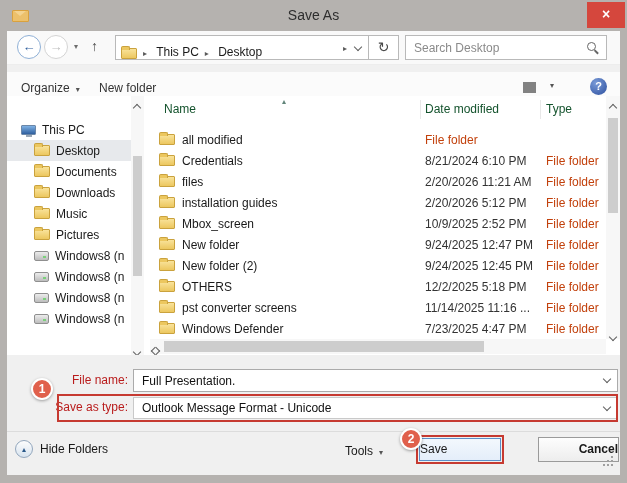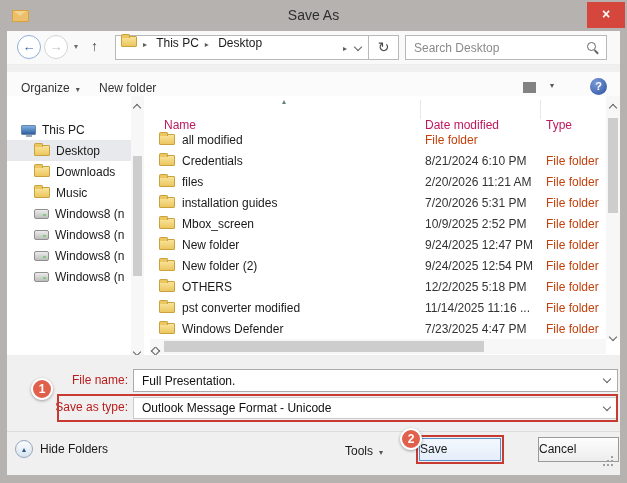--- a/index.html
+++ b/index.html
@@ -18,21 +18,21 @@
   
   .content { position:absolute; top:31px; left:7px; right:7px; bottom:8px; background:#f0f0f0; }
 
   
   .addr-row { position:absolute; top:0; left:0; right:0; height:34px; background:#f9f9f9; border-bottom:1px solid #ededed; }
   .nav-circle { position:absolute; top:4px; width:24px; height:24px; border-radius:50%; text-align:center; line-height:22px; font-size:13px; background:#fff; }
   .back-btn  { left:10px; color:#2f5f9e; border:1px solid #8fb0d6; }
   .fwd-btn   { left:37px; color:#bfbfbf; border:1px solid #d4d4d4; }
   .nav-dd    { position:absolute; left:67px; top:11px; font-size:8px; color:#6d6d6d; }
   .up-btn    { position:absolute; left:84px; top:7px; font-size:14px; color:#4a4a4a; }
-  .breadcrumb { position:absolute; left:108px; top:4px; width:254px; height:25px; background:#fff; border:1px solid #b9b9b9; display:flex; align-items:flex-start; padding:0 4px 0 5px; }
+  .breadcrumb { position:absolute; left:108px; top:4px; width:254px; height:25px; background:#fff; border:1px solid #b9b9b9; display:flex; align-items:flex-end; padding:0 4px 0 5px; }
   .bc-folder { flex:none; }
   .crumb-sep { font-size:8px; color:#5a5a5a; margin:0 6px; }
   .crumb { color:#1a1a1a; white-space:nowrap; }
   .bc-chev { margin-left:auto; }
   .refresh-btn { position:absolute; left:361px; top:4px; width:31px; height:25px; background:#fff; border:1px solid #b9b9b9; text-align:center; line-height:23px; font-size:14px; color:#4a4a4a; }
   .search-box { position:absolute; left:398px; top:4px; width:202px; height:25px; background:#fff; border:1px solid #b9b9b9; }
   .search-box input { width:100%; height:100%; border:none; outline:none; padding:0 24px 0 8px; font:inherit; color:#14532d; }
   .search-box input::placeholder { color:#8a8a8a; }
   .mag-icon { position:absolute; right:10px; top:6px; width:9px; height:9px; border:1.5px solid #666; border-radius:50%; }
   .mag-icon::after { content:''; position:absolute; width:5px; height:1.5px; background:#666; transform:rotate(45deg); right:-4px; bottom:-2px; }
@@ -74,21 +74,21 @@
   .side-scroll { width:13px; position:relative; background:#f7f7f7; }
   .scroll-arrow { position:absolute; left:3px; width:7px; height:7px; }
   .chev { display:inline-block; width:6px; height:6px; border-right:1.2px solid #5f5f5f; border-bottom:1.2px solid #5f5f5f; }
   .chev-up   { transform:rotate(-135deg); }
   .chev-down { transform:rotate(45deg); }
   .chev-left { transform:rotate(135deg); }
   .chev-right{ transform:rotate(-45deg); }
   .side-thumb { position:absolute; left:2px; top:60px; width:9px; height:120px; background:#cdcdcd; }
 
   .list { flex:1; position:relative; }
-  .col-head { position:absolute; top:16px; height:27px; color:#be185d; line-height:27px; cursor:pointer; }
+  .col-head { position:absolute; top:0; height:27px; color:#14532d; line-height:27px; cursor:pointer; }
   .head-name { left:20px; } .head-date { left:281px; } .head-type { left:402px; }
   .col-sep { position:absolute; top:4px; width:1px; height:19px; background:#e8e8e8; }
   .sep1 { left:276px; } .sep2 { left:396px; }
   .sort-caret { position:absolute; left:138px; top:1px; font-size:8px; color:#61857a; }
   .rows { position:absolute; top:33px; left:0; right:14px; }
   .file-row { height:21px; display:flex; align-items:center; padding-left:15px; cursor:pointer; }
   .f-icon { flex:none; margin-right:7px; }
   .f-name { width:243px; white-space:nowrap; overflow:hidden; }
   .f-date { width:121px; color:#333; white-space:nowrap; }
   .f-type { flex:1; color:#c2410c; white-space:nowrap; }
@@ -112,21 +112,21 @@
   .cv2 { left:597px; top:49px; }
   .badge { position:absolute; width:22px; height:22px; border-radius:50%; background:var(--badge_fill,#e0604c); border:2px solid #fff; color:#fff; font-weight:bold; text-align:center; line-height:18px; box-shadow:0 1px 3px rgba(0,0,0,.35); z-index:5; }
   .badge1 { left:24px; top:23px; }
   .badge2 { left:393px; top:73px; }
   .sep-line { position:absolute; left:0; right:0; top:76px; border-top:1px solid #dcdcdc; }
   .hidefolders { position:absolute; left:8px; top:85px; display:flex; align-items:center; gap:7px; cursor:pointer; }
   .hf-icon { width:18px; height:18px; border-radius:50%; border:1px solid #93a7bd; background:linear-gradient(#fdfdfd,#d7e3ef); color:#2b5a8a; font-size:8px; text-align:center; line-height:17px; }
   .tools { position:absolute; left:338px; top:89px; cursor:pointer; }
   .rect2 { left:409px; top:80px; width:88px; height:29px; }
   .save-btn { position:absolute; left:412px; top:83px; width:82px; height:23px; background:linear-gradient(#f3f8fd,#e4eefa); border:1px solid #5c90c8; text-align:left; line-height:21px; cursor:pointer; z-index:3; }
-  .cancel-btn { position:absolute; left:531px; top:82px; width:81px; height:25px; background:linear-gradient(#fdfdfd,#ededed); border:1px solid #9a9a9a; text-align:left; line-height:23px; cursor:pointer; }
+  .cancel-btn { position:absolute; left:531px; top:82px; width:81px; height:25px; background:linear-gradient(#fdfdfd,#ededed); border:1px solid #9a9a9a; text-align:right; line-height:23px; cursor:pointer;font-weight:bold; }
   .grip { position:absolute; right:7px; bottom:9px; width:2px; height:2px; }
   .grip::before { content:''; position:absolute; width:2px; height:2px; background:#9f9f9f; box-shadow:-4px 0 #9f9f9f,-8px 0 #9f9f9f,0 -4px #9f9f9f,-4px -4px #9f9f9f,0 -8px #9f9f9f; }
 </style>
 </head>
 <body>
 
 <div class="window">
 
   <div class="titlebar">
     <span class="env-icon"></span>
@@ -180,25 +180,33 @@
       <div class="side-item lv0">
             <span class="side-ic ic-computer"></span>
             <span>This PC</span>
           </div>
           <div class="side-item selected lv1">
             <span class="side-ic ic-folder"></span>
             <span>Desktop</span>
           </div>
           <div class="side-item lv1">
             <span class="side-ic ic-folder"></span>
+            <span>Documents</span>
+          </div>
+          <div class="side-item lv1">
+            <span class="side-ic ic-folder"></span>
             <span>Downloads</span>
           </div>
           <div class="side-item lv1">
             <span class="side-ic ic-folder"></span>
             <span>Music</span>
+          </div>
+          <div class="side-item lv1">
+            <span class="side-ic ic-folder"></span>
+            <span>Pictures</span>
           </div>
           <div class="side-item lv1">
             <span class="side-ic ic-drive"></span>
             <span>Windows8 (n</span>
           </div>
           <div class="side-item lv1">
             <span class="side-ic ic-drive"></span>
             <span>Windows8 (n</span>
           </div>
           <div class="side-item lv1">
@@ -240,50 +248,50 @@
             </div>
             <div class="file-row">
               <span class="f-icon"></span>
               <span class="f-name">files</span>
               <span class="f-date">2/20/2026 11:21 AM</span>
               <span class="f-type">File folder</span>
             </div>
             <div class="file-row">
               <span class="f-icon"></span>
               <span class="f-name">installation guides</span>
-              <span class="f-date">7/20/2026 5:31 PM</span>
+              <span class="f-date">2/20/2026 5:12 PM</span>
               <span class="f-type">File folder</span>
             </div>
             <div class="file-row">
               <span class="f-icon"></span>
               <span class="f-name">Mbox_screen</span>
               <span class="f-date">10/9/2025 2:52 PM</span>
               <span class="f-type">File folder</span>
             </div>
             <div class="file-row">
               <span class="f-icon"></span>
               <span class="f-name">New folder</span>
               <span class="f-date">9/24/2025 12:47 PM</span>
               <span class="f-type">File folder</span>
             </div>
             <div class="file-row">
               <span class="f-icon"></span>
               <span class="f-name">New folder (2)</span>
-              <span class="f-date">9/24/2025 12:54 PM</span>
+              <span class="f-date">9/24/2025 12:45 PM</span>
               <span class="f-type">File folder</span>
             </div>
             <div class="file-row">
               <span class="f-icon"></span>
               <span class="f-name">OTHERS</span>
               <span class="f-date">12/2/2025 5:18 PM</span>
               <span class="f-type">File folder</span>
             </div>
             <div class="file-row">
               <span class="f-icon"></span>
-              <span class="f-name">pst converter modified</span>
+              <span class="f-name">pst converter screens</span>
               <span class="f-date">11/14/2025 11:16 ...</span>
               <span class="f-type">File folder</span>
             </div>
             <div class="file-row">
               <span class="f-icon"></span>
               <span class="f-name">Windows Defender</span>
               <span class="f-date">7/23/2025 4:47 PM</span>
               <span class="f-type">File folder</span>
             </div>
           </div>

